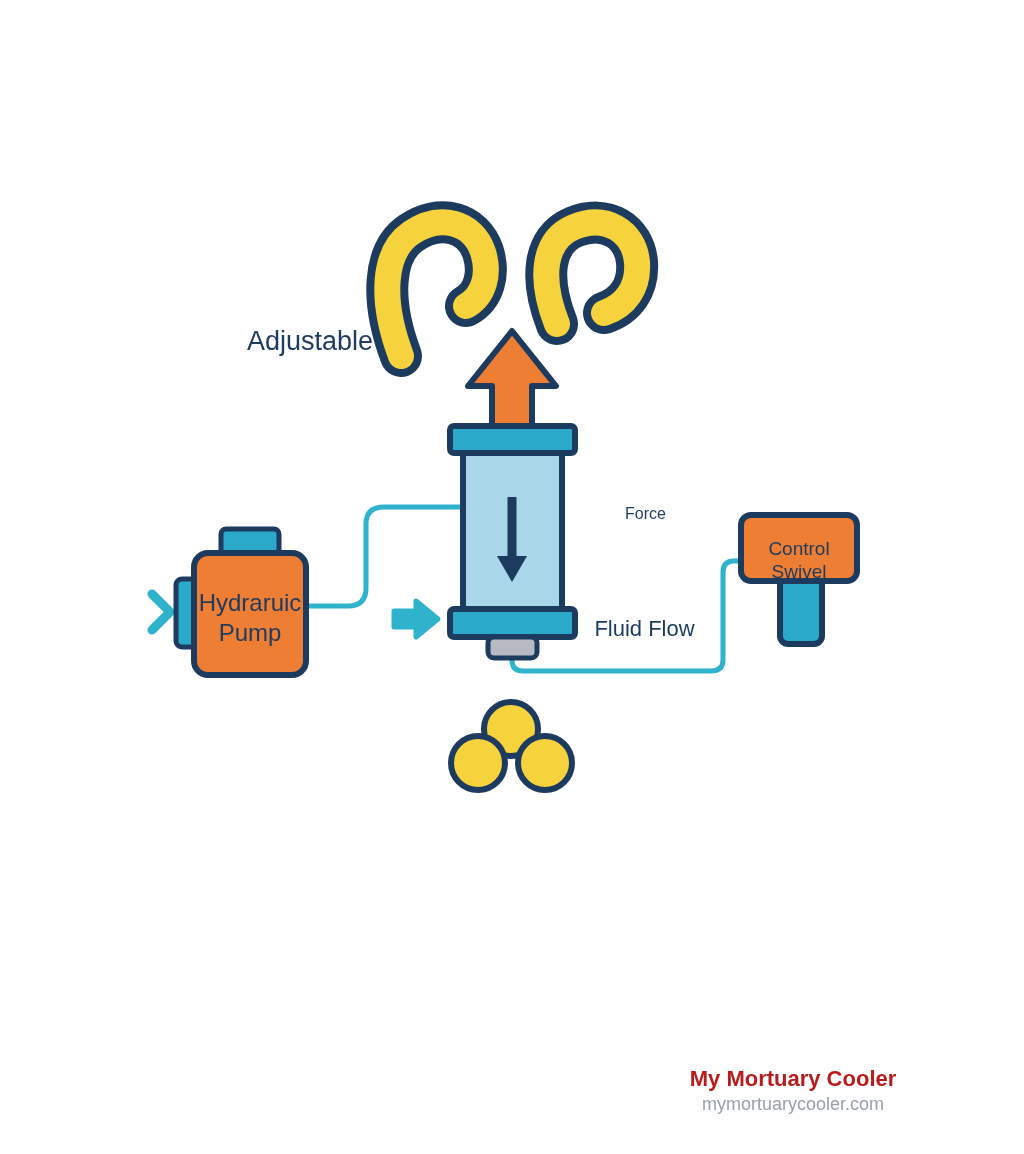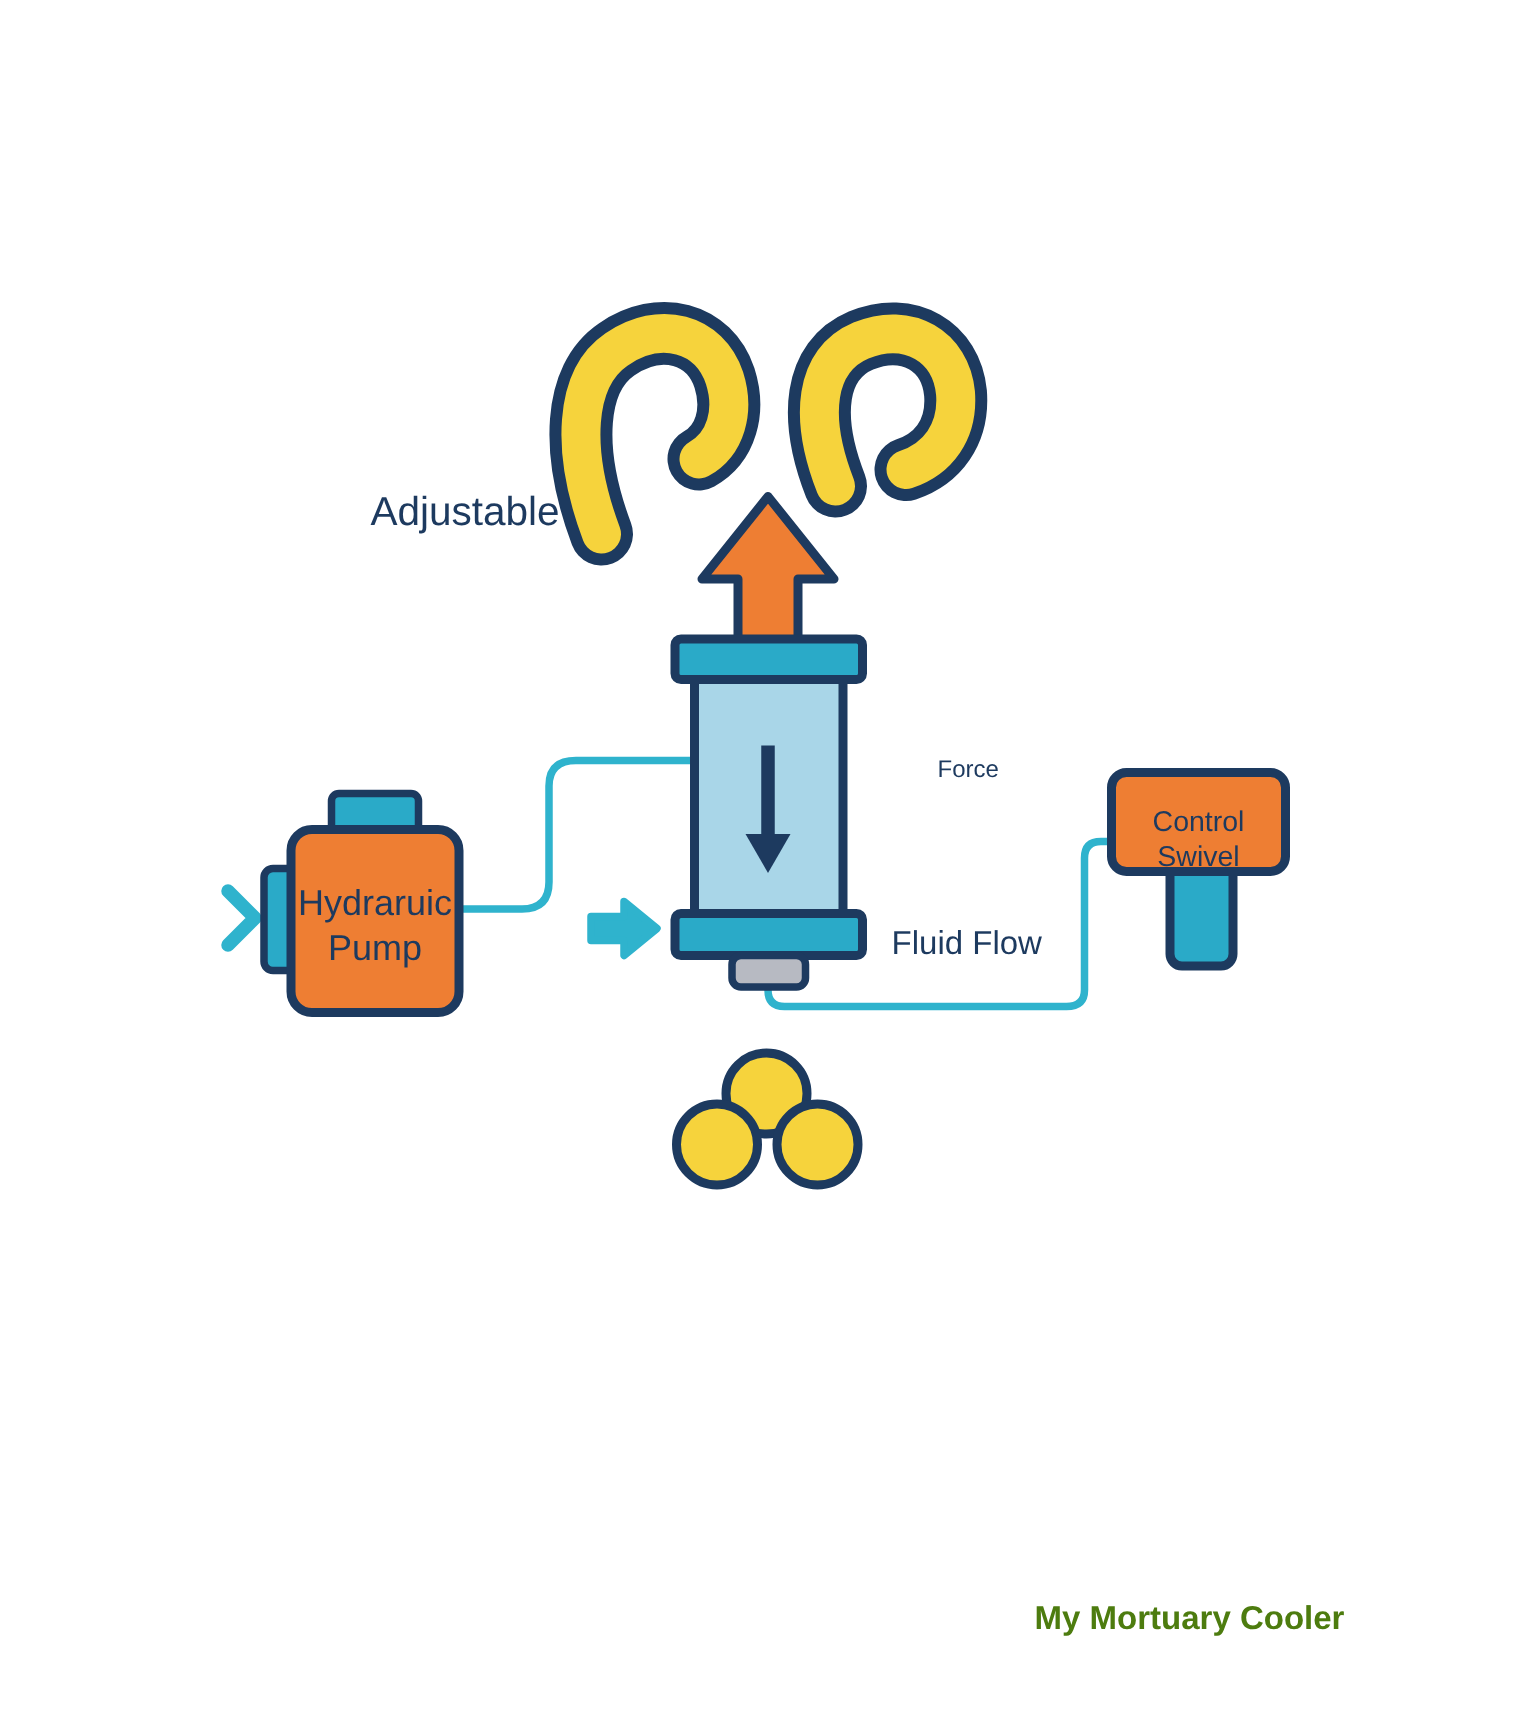--- a/index.html
+++ b/index.html
@@ -36,21 +36,21 @@
   .label-control  { left: 741px; top: 538px; width: 116px; font-size: 19px; line-height: 1.2; }
   .footer {
     position: absolute;
     left: 618px; top: 1066px;
     width: 350px;
     text-align: center;
   }
   .footer .brand {
     font-size: 22px;
     font-weight: bold;
-    color: #4d7c0f;
+    color: #b91c1c;
   }
   .footer .url {
     font-size: 18px;
     color: #99a0a8;
     margin-top: 2px;
   }
 </style>
 </head>
 <body>
 
@@ -124,15 +124,16 @@
     <div>Pump</div>
   </div>
 
   <div class="label label-control">
     <div>Control</div>
     <div>Swivel</div>
   </div>
 
   <div class="footer">
     <div class="brand">My Mortuary Cooler</div>
+    <div class="url">mymortuarycooler.com</div>
   </div>
 
 </div>
 
 </body></html>

